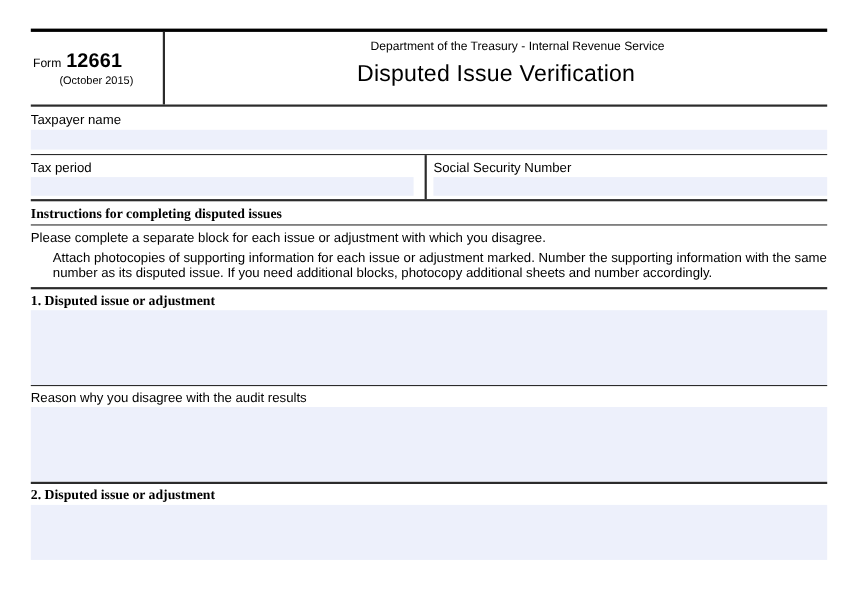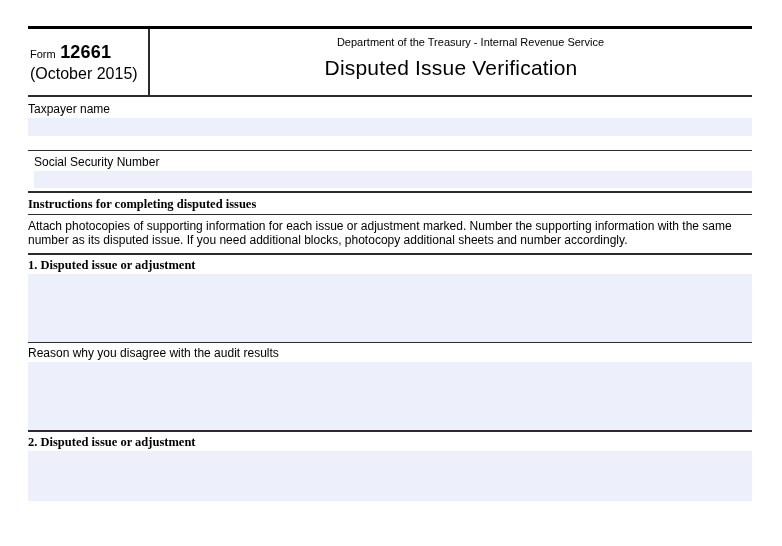--- a/index.html
+++ b/index.html
@@ -20,21 +20,21 @@
   .header-left {
     width: 122px; min-height: 66px;
     border-right: 2px solid #2b2b2b;
     display: flex; flex-direction: column;
     align-items: flex-start; justify-content: center;
     padding: 4px 2px;
   }
   .form-line { white-space: nowrap; }
   .form-word { font-size: 11px; }
   .form-number { font-size: 18px; font-weight: bold; letter-spacing: 0.2px; }
-  .form-rev { font-size: 16px; margin-top: 2px; }
+  .form-rev { font-size: 10px; margin-top: 2px; margin-left: 24px; }
   .header-right {
     flex: 1; text-align: center;
     display: flex; flex-direction: column; justify-content: flex-start;
     padding-top: 7px;
   }
   .agency { font-size: 11px; margin-left: 39px; }
   .title { font-size: 21px; font-weight: normal; margin-top: 8px; letter-spacing: 0.2px; }
 
   
   .label { font-size: 12px; line-height: 14px; }
@@ -45,38 +45,38 @@
     border: none; outline: none; resize: none;
     font-family: "Liberation Sans", sans-serif;
     font-size: 12px; color: #000;
     padding: 2px 4px;
   }
   .field { height: 18px; }
   .rule-thin  { border-bottom: 1px solid #2b2b2b; }
   .rule-mid   { border-bottom: 1.5px solid #2b2b2b; }
   .rule-thick { border-bottom: 2px solid #2b2b2b; }
 
-  .single-row { padding-top: 5px; padding-bottom: 14px; }
+  .single-row { padding-top: 5px; padding-bottom: 4px; }
   .single-row .label { margin-bottom: 2px; }
 
   .two-col { display: flex; }
   .two-col .col-left {
     width: 360px;
     border-right: 2px solid #2b2b2b;
     padding: 4px 0 3px 0;
   }
   .two-col .col-left .field { width: calc(100% - 10px); }
   .two-col .col-right { flex: 1; padding: 4px 0 3px 6px; }
   .two-col .label { margin-bottom: 2px; }
   .two-col .field { height: 17px; }
 
   
   .instr-heading { padding: 4px 0 3px 0; }
   .instr-p { font-size: 12px; line-height: 14px; margin-top: 4px; }
-  .instr-p:last-of-type { margin-bottom: 6px; }
+  .instr-p:last-of-type { margin-bottom: 6px; margin-left: 20px; }
 
   
   .block-label { padding: 3px 0 2px 0; }
   .area-issue, .area-reason { height: 68px; }
   .area-issue2 { height: 50px; }
   .amount-row .field { height: 16px; }
 </style>
 </head>
 <body>
 
@@ -95,29 +95,34 @@
       <h1 class="title">Disputed Issue Verification</h1>
     </div>
   </div>
 
   <div class="single-row rule-mid">
     <div class="label">Taxpayer name</div>
     <input class="field" type="text" value="" style="">
   </div>
 
   <div class="two-col rule-thick">
+    <div class="col-left">
+      <div class="label">Tax period</div>
+      <input class="field" type="text" value="" style="">
+    </div>
     <div class="col-right">
       <div class="label">Social Security Number</div>
       <input class="field" type="text" value="" style="">
     </div>
   </div>
 
   <div class="instr-heading rule-thin">
     <div class="label-bold">Instructions for completing disputed issues</div>
   </div>
+  <p class="instr-p">Please complete a separate block for each issue or adjustment with which you disagree.</p>
   <p class="instr-p rule-none">Attach photocopies of supporting information for each issue or adjustment marked. Number the supporting information with the same number as its disputed issue. If you need additional blocks, photocopy additional sheets and number accordingly.</p>
   <div class="rule-thick"></div>
 
   <div class="block-label">
     <div class="label-bold">1. Disputed issue or adjustment</div>
   </div>
   <textarea class="area area-issue" style=""></textarea>
   <div class="rule-mid"></div>
 
   <div class="block-label">

